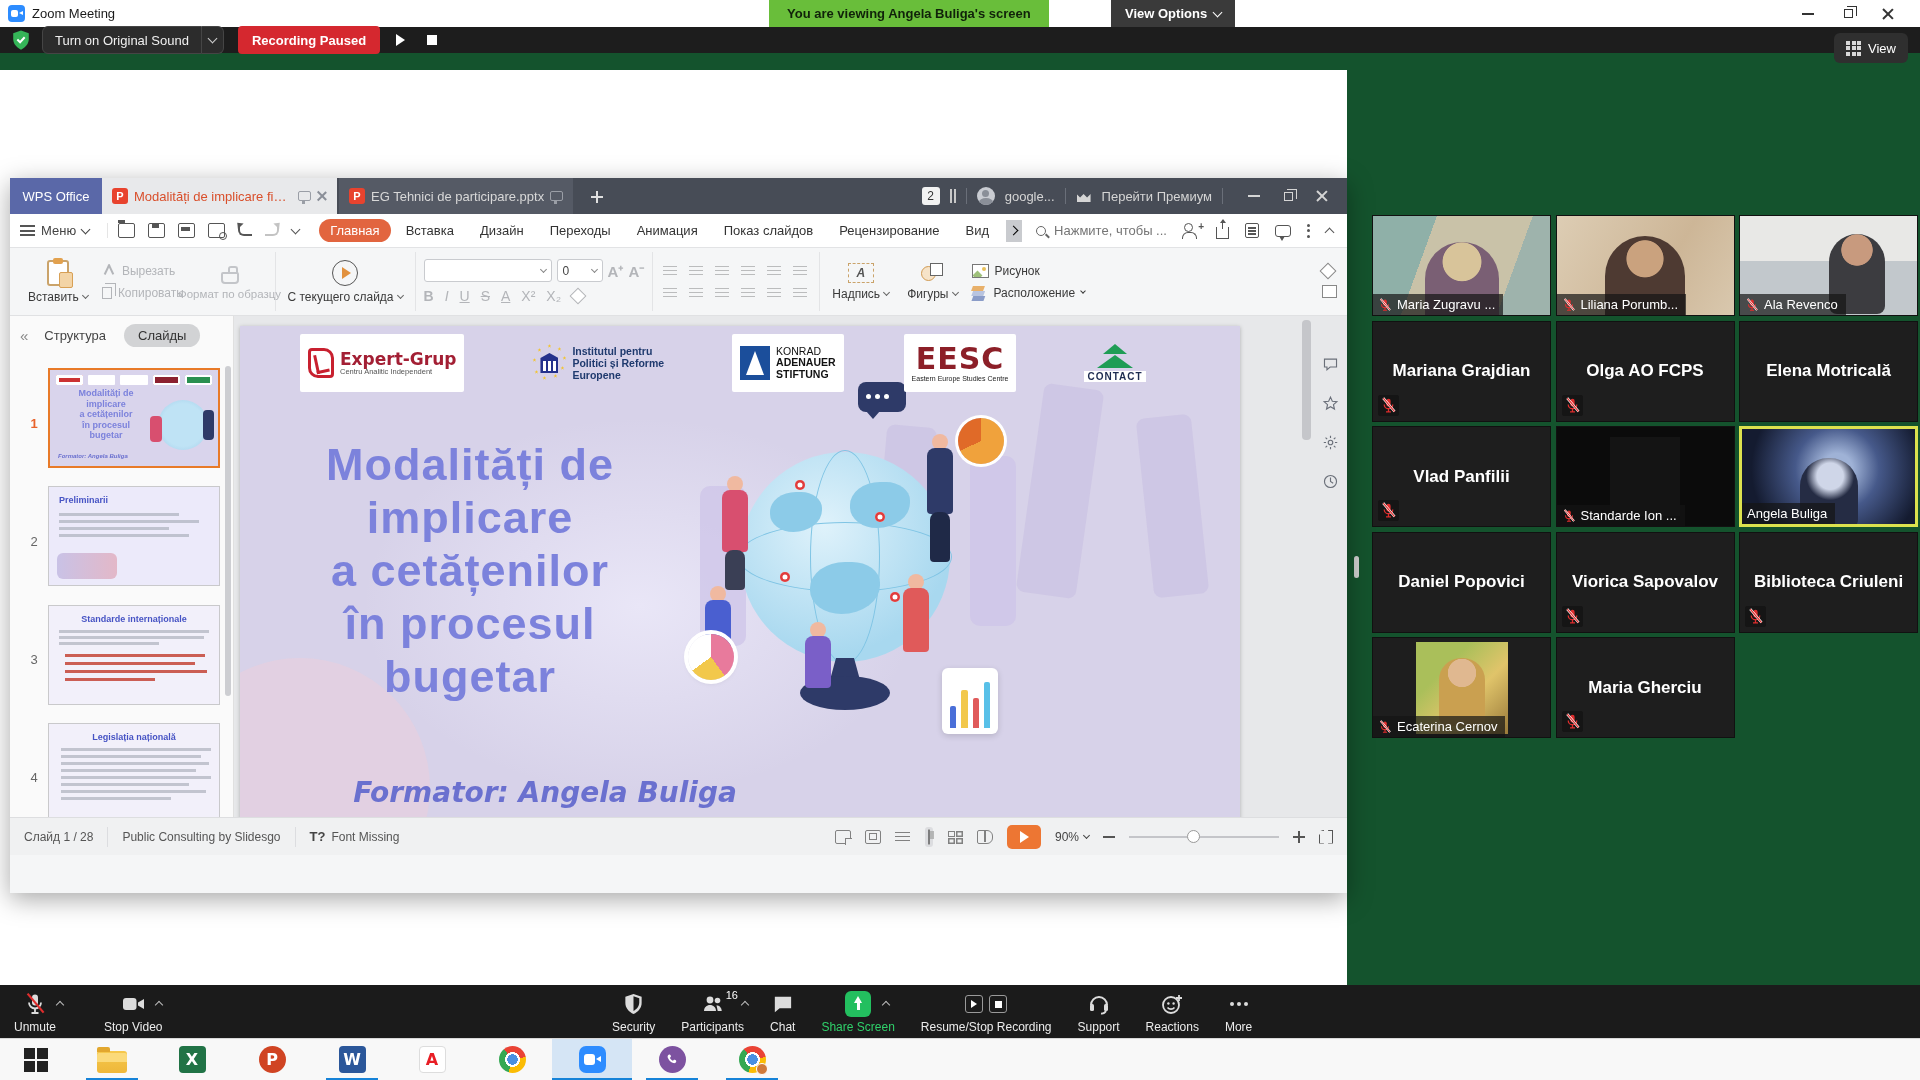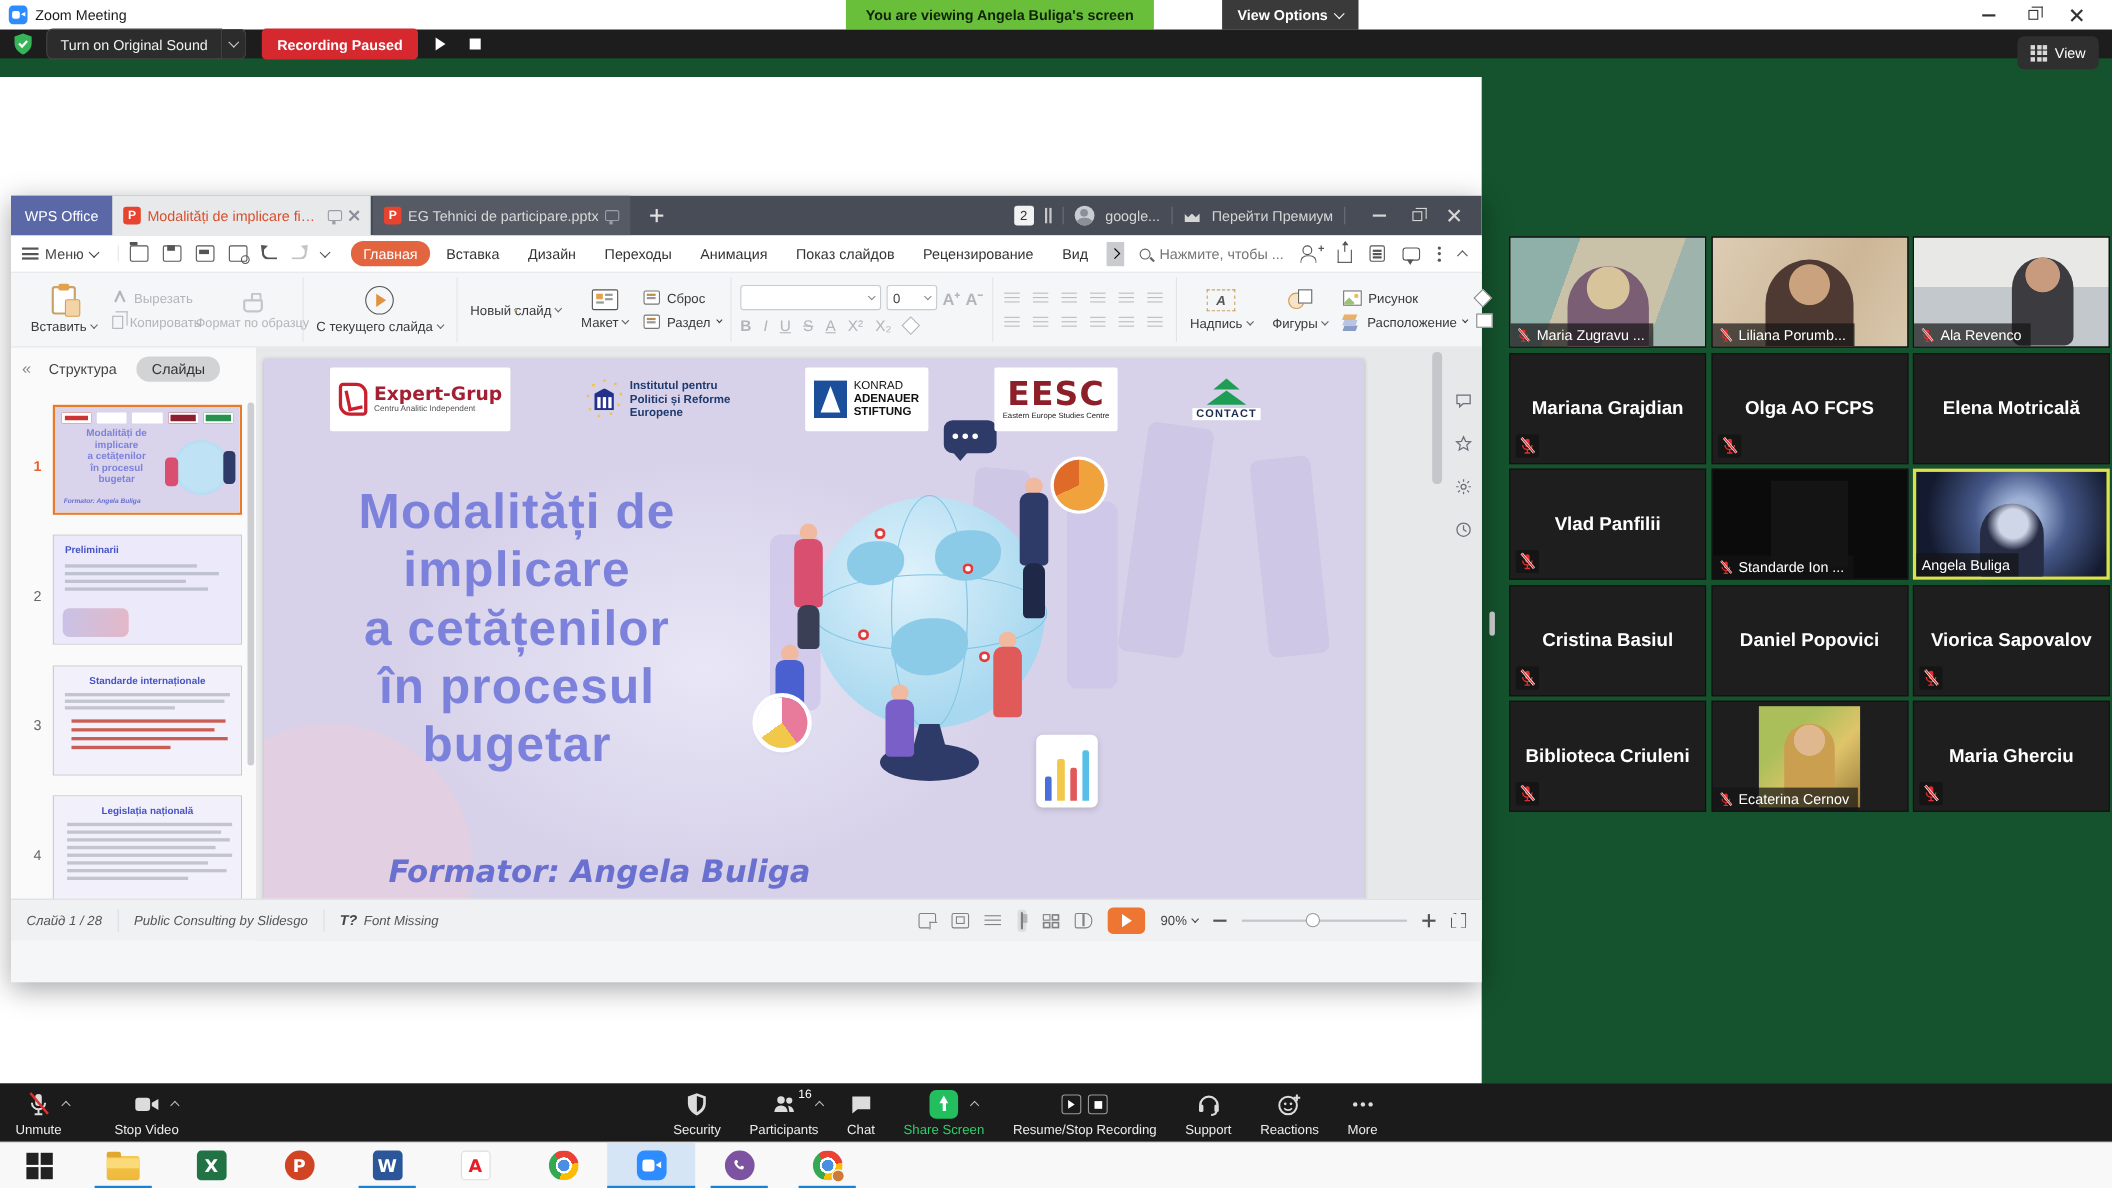--- a/index.html
+++ b/index.html
@@ -253,21 +253,21 @@
   .bubble::after{content:"";position:absolute;left:8px;bottom:-7px;border-left:7px solid transparent;border-right:7px solid transparent;border-top:8px solid #2e3a68;}
   .bubble b{position:absolute;top:12px;width:5px;height:5px;border-radius:50%;background:#fff;}
   .pie-orange{position:absolute;left:288px;top:22px;width:46px;height:46px;border-radius:50%;background:conic-gradient(#f0a23c 0 68%,#e06a28 68% 100%);box-shadow:0 0 0 3px #fff;}
   .pie-card{position:absolute;left:18px;top:238px;width:46px;height:46px;border-radius:50%;background:conic-gradient(#e87a9c 0 40%,#f2c84b 40% 65%,#fff 65% 100%);box-shadow:0 0 0 4px #fff,0 2px 6px rgba(0,0,0,.15);}
   .bar-card{position:absolute;left:272px;top:272px;width:56px;height:66px;background:#fff;border-radius:6px;box-shadow:0 2px 6px rgba(0,0,0,.15);display:flex;align-items:flex-end;gap:5px;padding:6px 8px;}
   .bar-card b{flex:1;border-radius:2px 2px 0 0;}
   .plat{position:absolute;border-radius:10px;background:#cdc4e8;opacity:.75;}
 
   
   .wps-status{position:absolute;left:0;bottom:0;width:100%;height:38px;background:#f0f1f2;border-top:1px solid #dddee0;display:flex;align-items:center;color:#555;font-size:12px;}
-  .st-item{padding:0 14px;border-right:1px solid #dcdde0;height:20px;display:flex;align-items:center;gap:6px;font-style:italic;}
+  .st-item{padding:0 14px;border-right:1px solid #dcdde0;height:20px;display:flex;align-items:center;gap:6px;}
   .fontmiss{font-weight:bold;font-size:13px;color:#444;}
   .st-right{margin-left:auto;display:flex;align-items:center;gap:14px;padding-right:14px;}
   .sv{width:16px;height:14px;border:1.6px solid #666;border-radius:2px;position:relative;opacity:.8;}
   .sv.note::after{content:"";position:absolute;right:-2px;bottom:-2px;width:6px;height:6px;background:#f0f1f2;border-left:1.6px solid #666;border-top:1.6px solid #666;}
   .sv.pres::after{content:"";position:absolute;left:3px;top:2.5px;width:6px;height:5px;border:1.5px solid #666;}
   .sv.lines{border:none;} .sv.lines::before{content:"";position:absolute;left:0;top:2px;width:15px;height:1.8px;background:#666;box-shadow:0 4px 0 #666,0 8px 0 #666;}
   .sv.normal{background:#fff;} .sv.normal::before{content:"";position:absolute;left:1.5px;top:1.5px;width:4px;height:8px;background:#aaa;}
   .sv.grid4{border:none;} .sv.grid4::before{content:"";position:absolute;left:1px;top:1px;width:5px;height:4.5px;border:1.5px solid #666;box-shadow:8px 0 0 -1.5px #f0f1f2,8px 0 0 0 #666,0 7px 0 -1.5px #f0f1f2,0 7px 0 0 #666,8px 7px 0 -1.5px #f0f1f2,8px 7px 0 0 #666;}
   .sv.book{border-radius:2px 6px 6px 2px;} .sv.book::before{content:"";position:absolute;left:6.5px;top:0;width:1.5px;height:11px;background:#666;}
   .viewbox{background:#dcdde0;border-radius:3px;padding:3px;}
@@ -613,47 +613,20 @@
           <span style="line-height:12px;font-size:11.5px;">Формат по образцу</span>
         </div>
       </div>
       <div class="tgroup">
         <div class="bigbtn">
           <i class="playcirc"></i>
           <span class="lbl">
               <span>С текущего слайда</span>
               <i class="caret"></i>
             </span>
-        </div>
-      </div>
-      <div class="tgroup">
-        <div class="bigbtn">
-          <i class="slide-ic star"></i>
-          <span class="lbl">
-              <span>Новый слайд</span>
-              <i class="caret"></i>
-            </span>
-        </div>
-        <div class="bigbtn">
-          <i class="layout-ic"></i>
-          <span class="lbl">
-              <span>Макет</span>
-              <i class="caret"></i>
-            </span>
-        </div>
-        <div class="stack">
-          <div class="smbtn en">
-              <i class="reset-ic"></i>
-              <span>Сброс</span>
-            </div>
-          <div class="smbtn en">
-              <i class="reset-ic"></i>
-              <span>Раздел</span>
-              <i class="caret" style="width:4px;height:4px;"></i>
-            </div>
         </div>
       </div>
       <div class="tgroup">
         <div class="stack" style="gap:6px;">
           <div style="display:flex;gap:5px;align-items:center;">
             <div class="combo" style="width:128px;">
                 <span></span>
                 <i class="caret"></i>
               </div>
             <div class="combo" style="width:46px;">
@@ -1045,28 +1018,20 @@
         </div>
     </div>
     <div class="ptile hl">
       <div class="vbg v-angela"></div>
       <div class="plabel">
           <span>Angela Buliga</span>
         </div>
     </div>
 
     <div class="ptile">
-      <span class="pname">Cristina Basiul</span>
-      <span class="mic-corner">
-          <svg class="mic">
-            <use href="#i-micoff"></use>
-          </svg>
-        </span>
-    </div>
-    <div class="ptile">
       <span class="pname">Daniel Popovici</span>
     </div>
     <div class="ptile">
       <span class="pname">Viorica Sapovalov</span>
       <span class="mic-corner">
           <svg class="mic">
             <use href="#i-micoff"></use>
           </svg>
         </span>
     </div>

